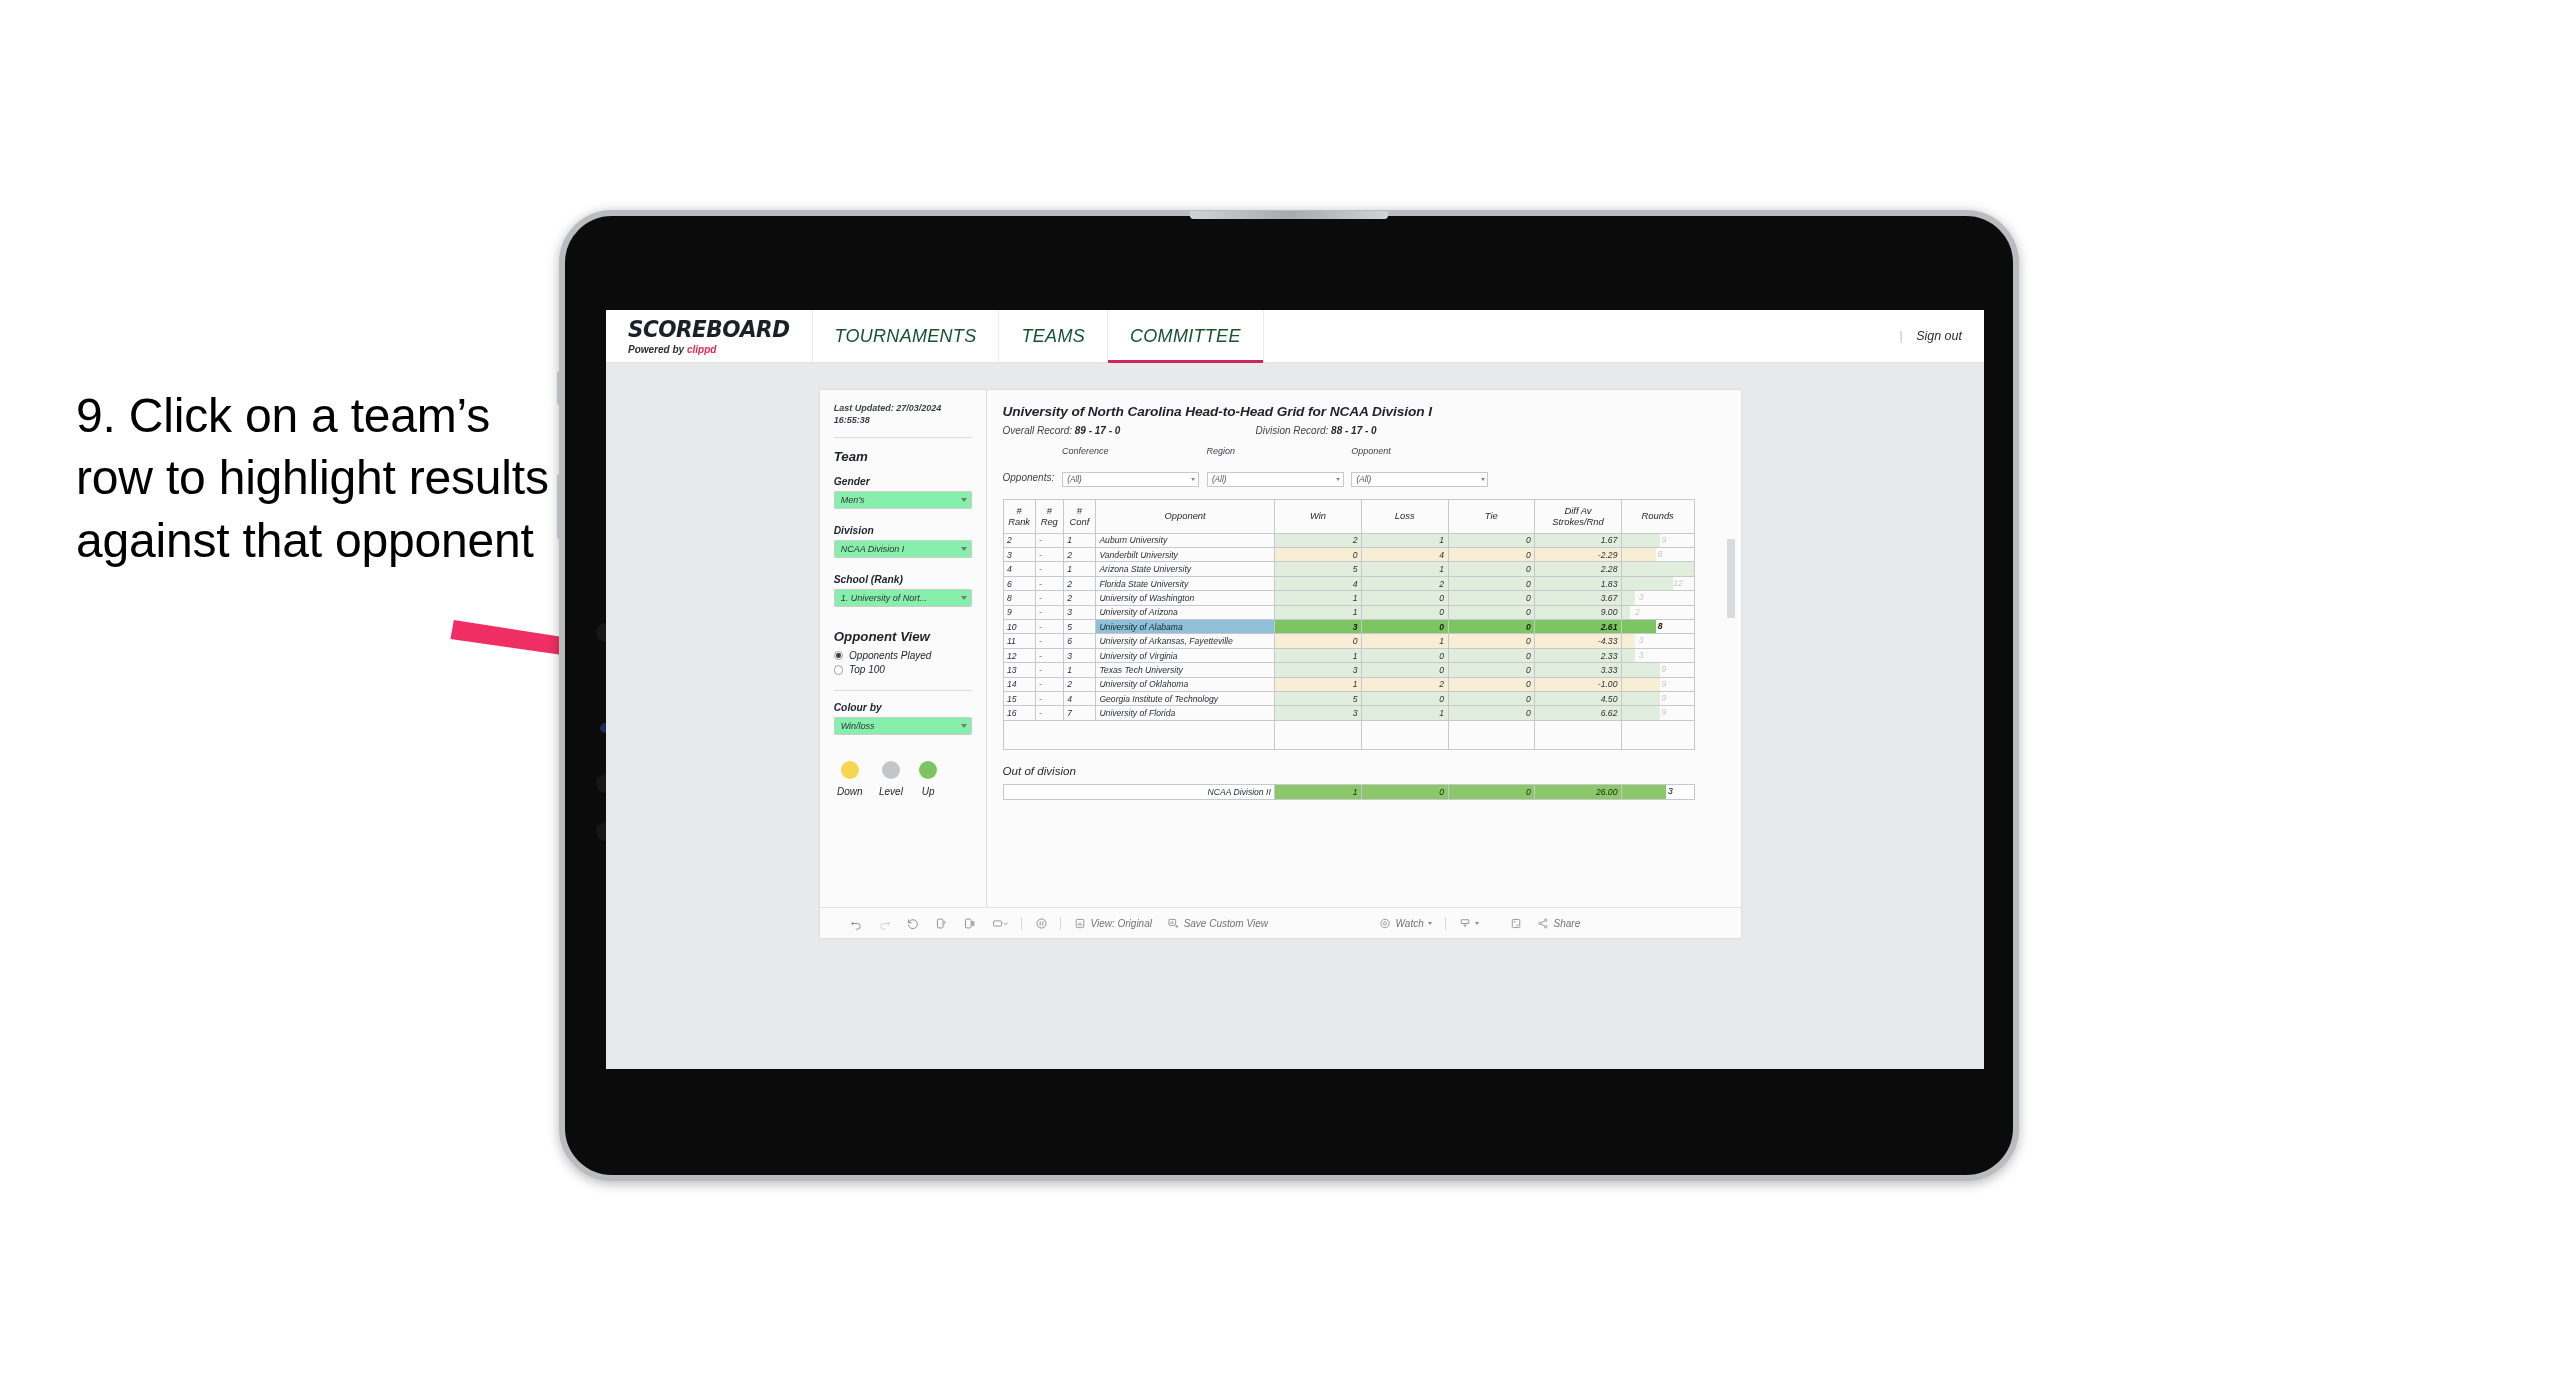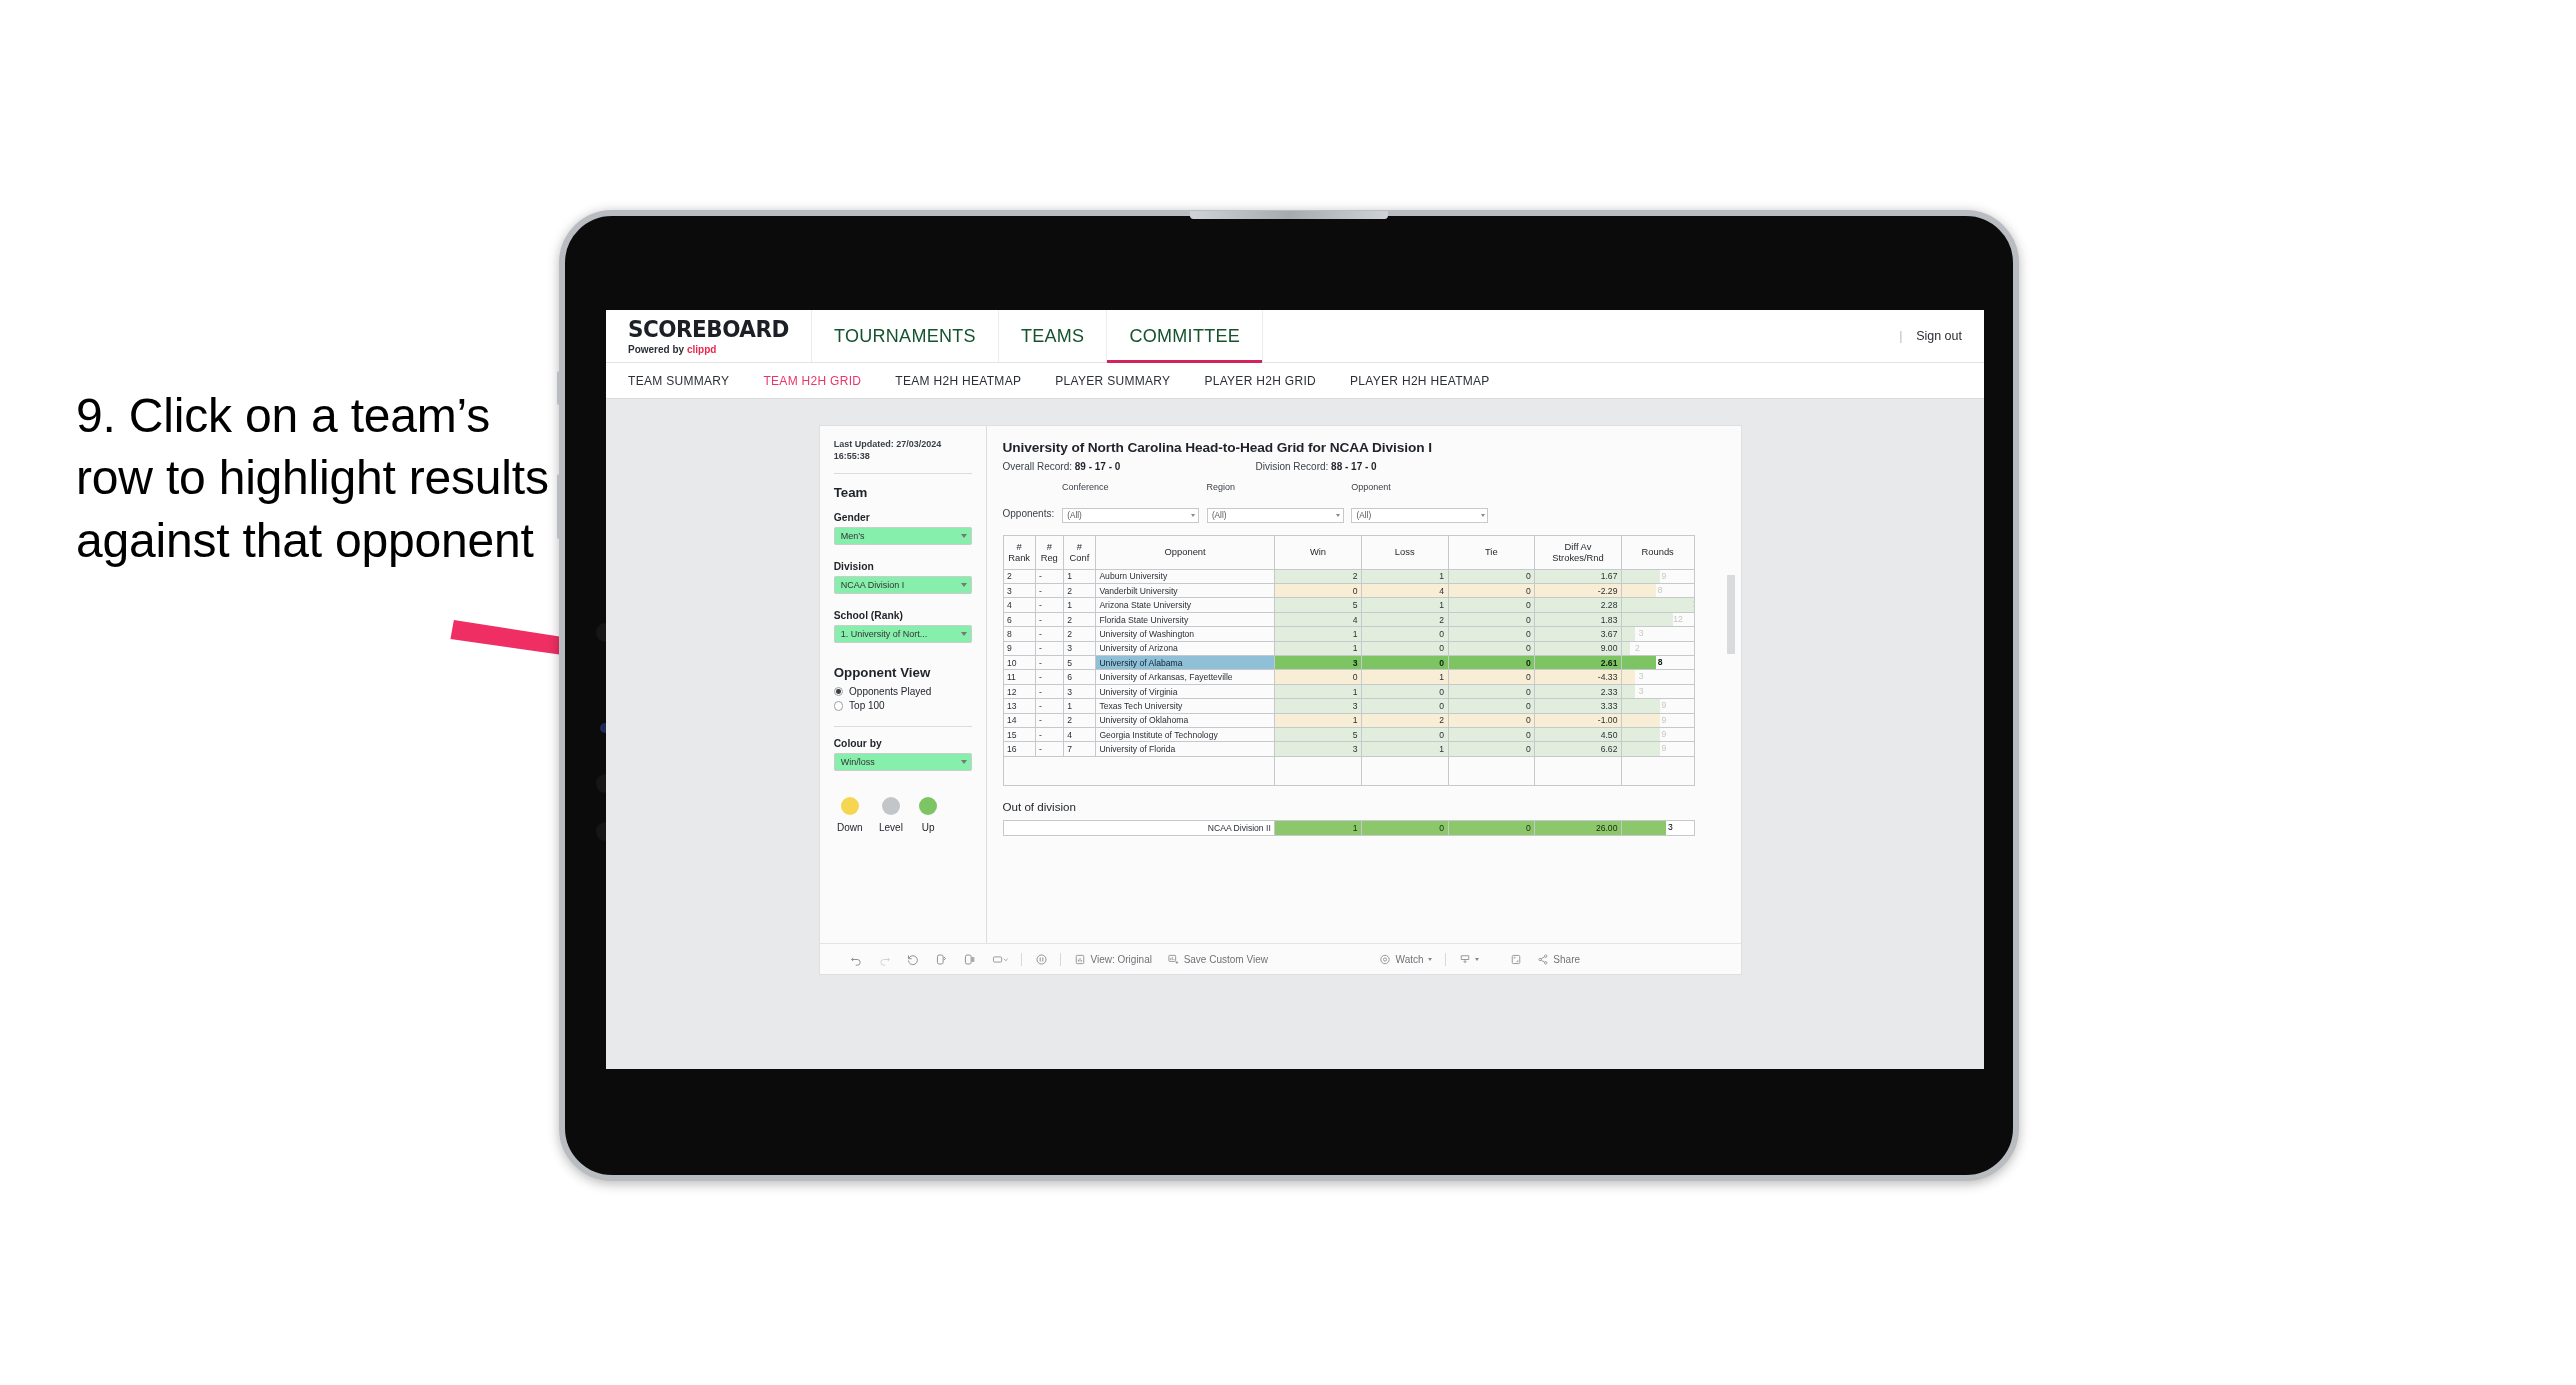--- a/index.html
+++ b/index.html
@@ -48,20 +48,21 @@
   .dev-cam.c2 { top: 507px; width:10.3px; height:10.3px; left:35px; background:#1d2a55; }
   .dev-cam.c3 { top: 558px; }
   .dev-cam.c4 { top: 606px; }
 
   .screen {
     position: absolute;
     left: 41px; top: 94px;
     width: 1378px; height: 759px;
     background: #e7e9eb;
     overflow: hidden;
+    font-style: italic;
   }
 
   
   .topnav {
     height: 53px; background:#fff; display:flex; align-items:stretch;
     border-bottom: 0.9px solid #e3e3e3;
   }
   .brand { display:flex; flex-direction:column; justify-content:center; padding: 0 22px 0 22px;
            border-right:0.9px solid #ececec; }
   .brand-title { font-size: 21.5px; font-weight: 800; letter-spacing: -0.5px; color:#1c1f26;
@@ -227,28 +228,20 @@
         <div class="topnav-item">TOURNAMENTS</div>
         <div class="topnav-item">TEAMS</div>
         <div class="topnav-item active">COMMITTEE</div>
         <div class="topnav-spacer"></div>
         <div class="signout">
           <span class="bar">|</span>
           <span>Sign out</span>
         </div>
       </div>
 
-      <div class="subnav">
-        <div class="subnav-item">TEAM SUMMARY</div>
-        <div class="subnav-item active">TEAM H2H GRID</div>
-        <div class="subnav-item">TEAM H2H HEATMAP</div>
-        <div class="subnav-item">PLAYER SUMMARY</div>
-        <div class="subnav-item">PLAYER H2H GRID</div>
-        <div class="subnav-item">PLAYER H2H HEATMAP</div>
-      </div>
 
       <div class="canvas">
         <div class="sheet">
           <div class="sheet-body">
 
             <div class="sidebar">
               <div class="updated">
                 <b>Last Updated: </b><b>27/03/2024 16:55:38</b>
               </div>
               <div class="hr"></div>

